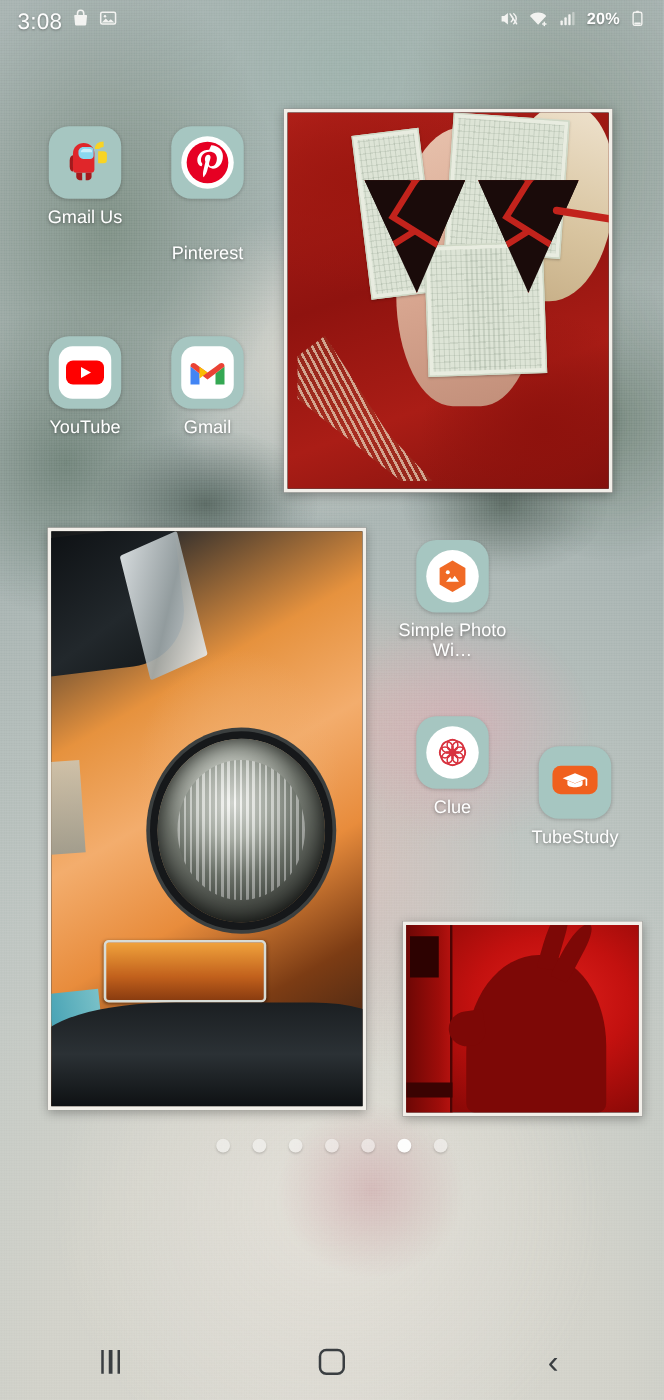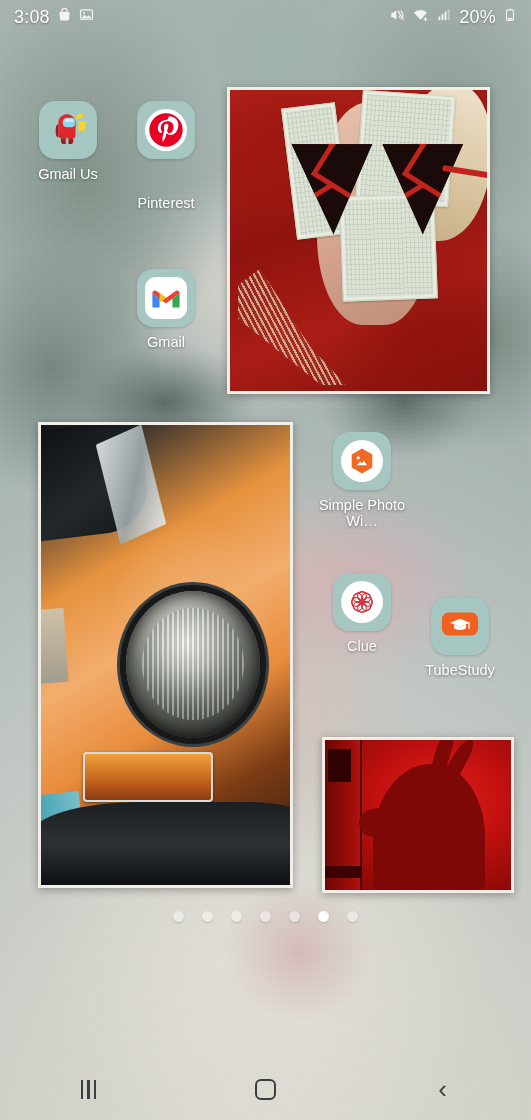--- a/index.html
+++ b/index.html
@@ -57,21 +57,21 @@
   .statusbar {
     position:absolute; top:0; left:0; width:531px; height:34px;
     display:flex; align-items:center; justify-content:space-between;
     padding:0 14px;
     color:#fdfdfd; font-size:17px;
     text-shadow:0 1px 2px rgba(0,0,0,.35);
     z-index:40;
   }
   .sb-left, .sb-right { display:flex; align-items:flex-start; gap:7px; }
   .clock { font-size:18px; letter-spacing:.2px; }
-  .pct { font-size:18px; letter-spacing:.2px; }
+  .pct { font-size:13px; letter-spacing:.2px;font-weight:bold; }
   .sb-ico { display:block; }
 
   
   .layer { position:absolute; inset:0; z-index:20; }
 
   .appcell {
     position:absolute; width:88px;
     display:flex; flex-direction:column; align-items:center;
   }
   .tile {
@@ -411,20 +411,31 @@
         <span class="inner-circle">
           <svg width="40" height="40" viewBox="0 0 48 48">
             <circle cx="24" cy="24" r="20" fill="#e60023"></circle>
             <path d="M25.6 11.8c-7 0-11.4 4.6-11.4 10 0 2.8 1.4 5 3.6 5.8.4.2.7 0 .8-.4l.4-1.4c.1-.4 0-.6-.3-1a4.6 4.6 0 0 1-1-3.2c0-4.2 3.1-8 8.1-8 4.4 0 7.2 2.6 7.2 6.4 0 4.3-2 7.7-5 7.7-1.7 0-2.9-1.4-2.5-3.1.5-2 1.4-4.2 1.4-5.7 0-1.3-.7-2.4-2.2-2.4-1.8 0-3.2 1.8-3.2 4.2 0 1.5.5 2.6.5 2.6l-2 8.6c-.6 2.6-.1 5.7 0 6 0 .2.3.3.4.1.2-.2 2.4-3 3.2-5.8l1.2-4.5c.6 1.2 2.4 2.2 4.4 2.2 5.7 0 9.6-5.2 9.6-12.2 0-5.3-4.5-10.2-11.2-10.2z" fill="#fff"></path>
           </svg>
         </span>
       </div>
       <div class="applabel">Pinterest</div>
     </div>
 
+    <div class="appcell" style="left:24px; top:269px;">
+      <div class="tile">
+        <span class="inner-white">
+          <svg width="32" height="24" viewBox="0 0 40 28">
+            <rect x="1" y="2" width="38" height="24" rx="7" fill="#ff0000"></rect>
+            <path d="M16 8.6 26 14l-10 5.4z" fill="#fff"></path>
+          </svg>
+        </span>
+      </div>
+      <div class="applabel">YouTube</div>
+    </div>
 
     <div class="appcell" style="left:122px; top:269px;">
       <div class="tile">
         <span class="inner-white">
           <svg width="32" height="24" viewBox="0 0 40 30">
             <path d="M3 27V9l9 7V27z" fill="#4285f4"></path>
             <path d="M37 27V9l-9 7V27z" fill="#34a853"></path>
             <path d="M3 9v-.6C3 6 5.8 4.6 7.8 6.1L12 9.2 20 15l8-5.8 4.2-3.1C34.2 4.6 37 6 37 8.4V9l-9 7-8 6-8-6z" fill="#ea4335"></path>
             <path d="M3 8.4C3 6 5.8 4.6 7.8 6.1L12 9.2V27H6a3 3 0 0 1-3-3z" fill="#c5221f" opacity=".0"></path>
             <path d="M12 9.2 20 15l-8 6z" fill="#fbbc04"></path>

